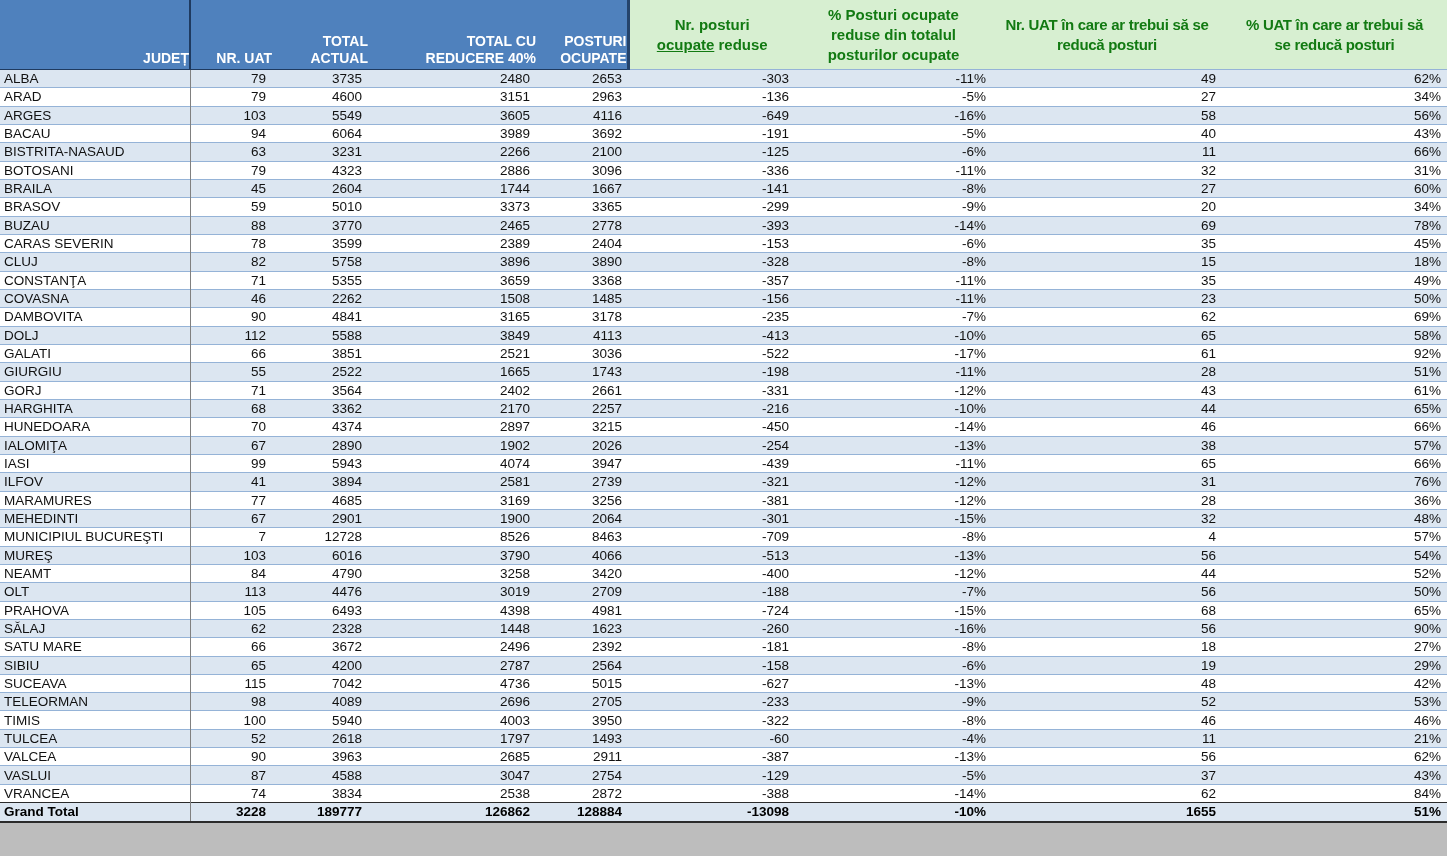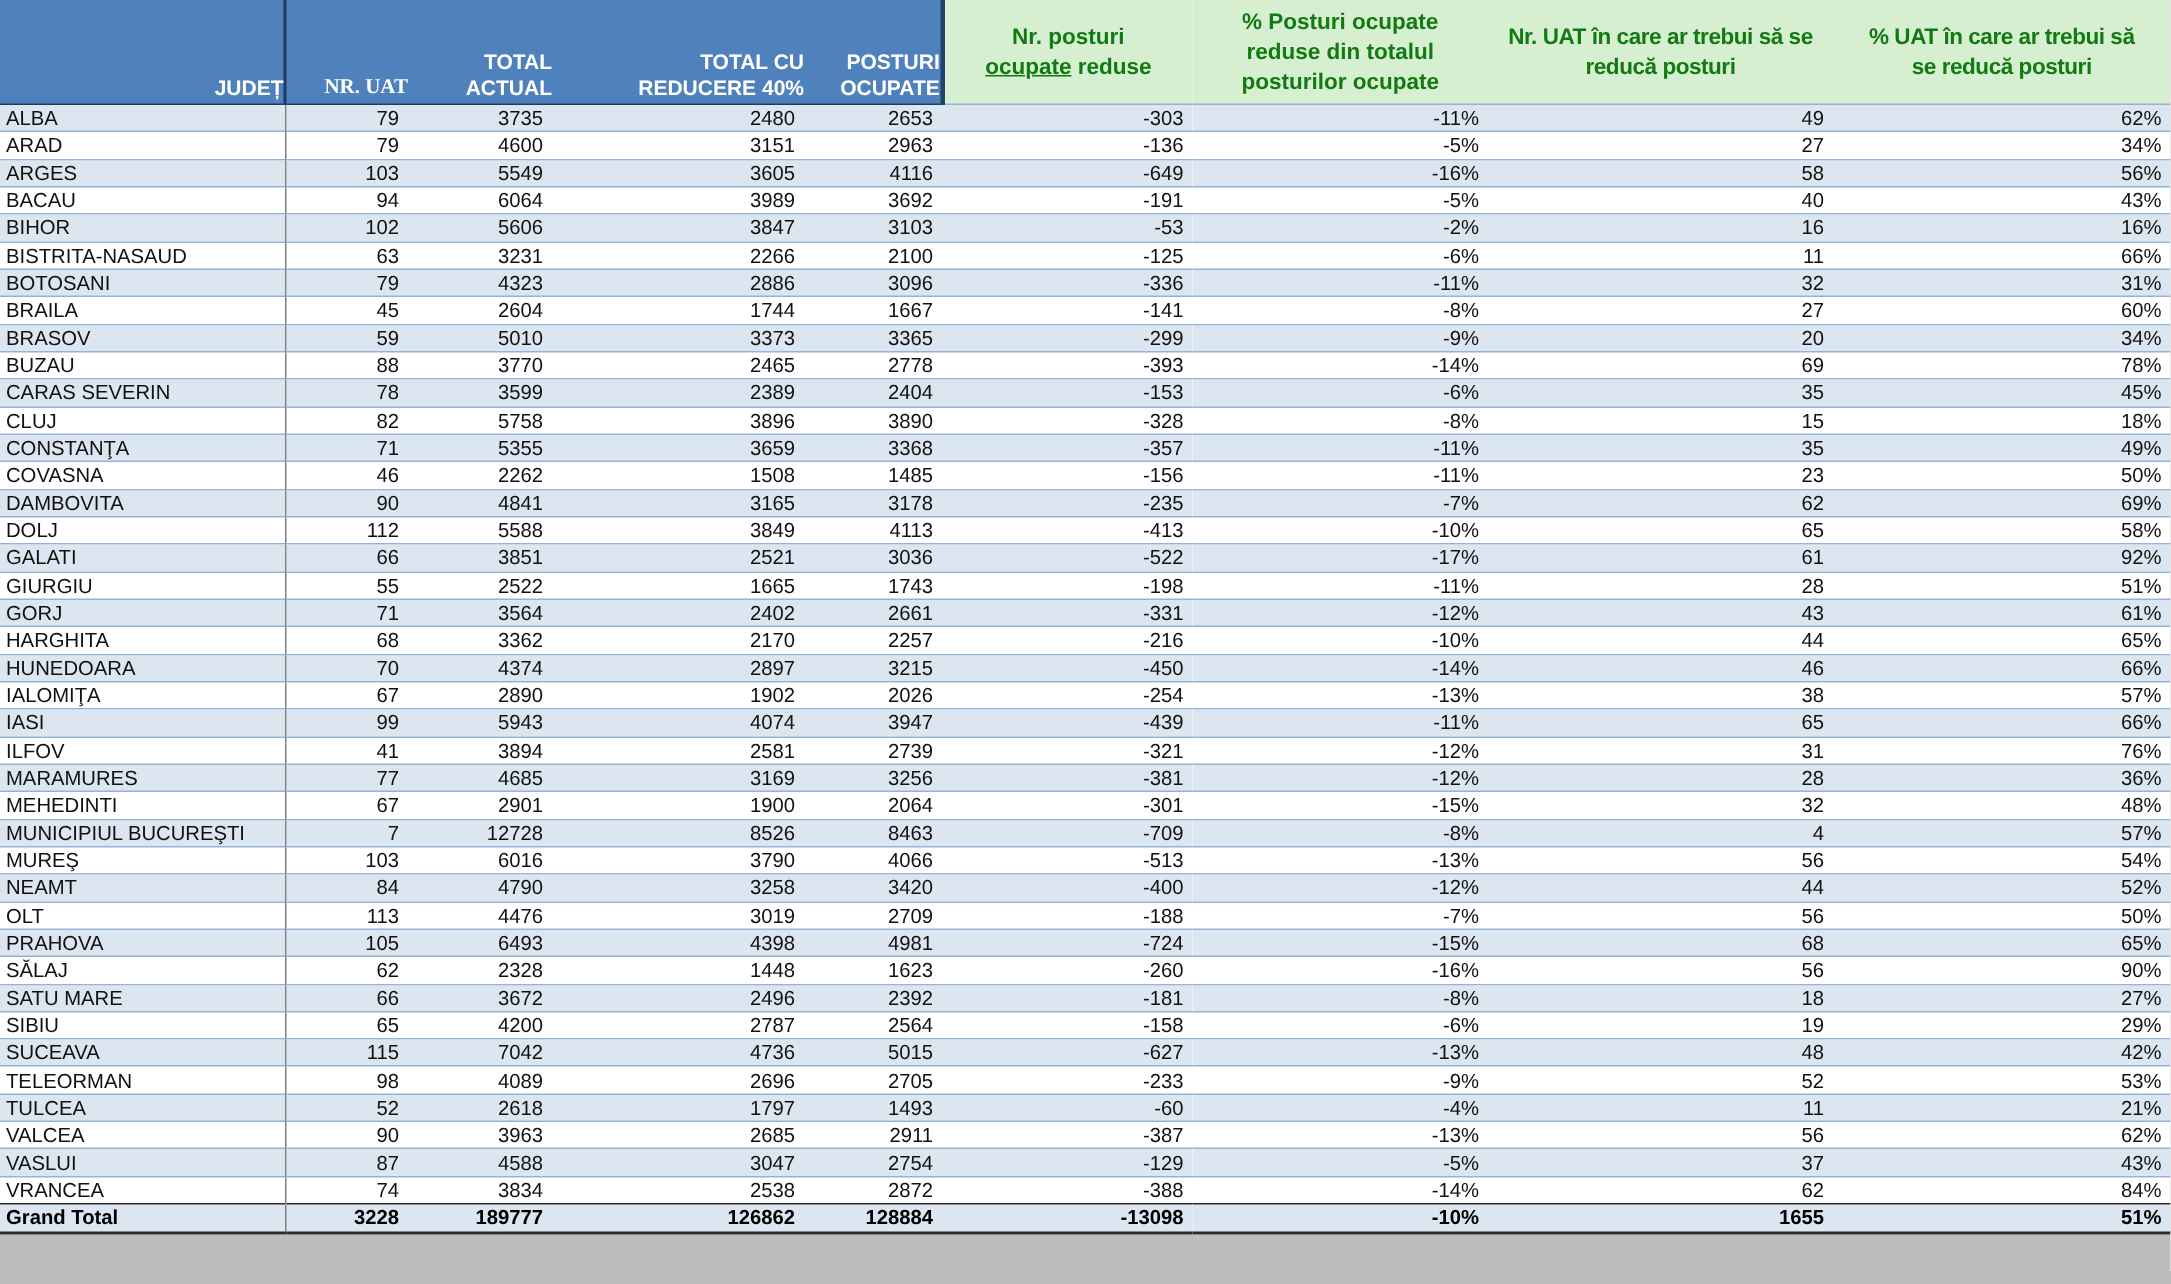--- a/index.html
+++ b/index.html
@@ -16,21 +16,21 @@
   col.w0{width:190px} col.w1{width:82px} col.w2{width:96px} col.w3{width:168px}
   col.w4{width:92px} col.w5{width:167px} col.w6{width:197px} col.w7{width:230px} col.w8{width:225px}
 
   thead th{
     height:67px;background:var(--blue);color:#fff;font-size:14px;font-weight:bold;
     vertical-align:bottom;text-align:right;padding:0 0 2px 0;line-height:17px;
     border-bottom:1px solid var(--darkb);
   }
   th.pre{white-space:pre-line;}
   th.c0{padding-left:5px;}
-  th.c1{padding-left:6px;border-left:2px solid var(--darkb);font-family:Liberation Serif, serif;}
+  th.c1{padding-left:6px;border-left:2px solid var(--darkb);}
   th.c2{padding-left:16px;}
   th.c3{padding-left:16px;}
   th.c4{padding-left:3px;}
   th.green{
     background:var(--greenbg);color:var(--greentx);vertical-align:middle;
     text-align:center;font-size:15px;line-height:20px;padding:0;
     border-bottom:1px solid var(--rowb);
   }
   th.c5{border-left:3px solid #24436B;}
   th.c7,th.c8{letter-spacing:-0.3px;}
@@ -129,31 +129,20 @@
         <td class="c1">94</td>
         <td class="c2">6064</td>
         <td class="c3">3989</td>
         <td class="c4">3692</td>
         <td class="c5">-191</td>
         <td class="c6">-5%</td>
         <td class="c7">40</td>
         <td class="c8">43%</td>
       </tr>
       <tr>
-        <td class="c0">BIHOR</td>
-        <td class="c1">102</td>
-        <td class="c2">5606</td>
-        <td class="c3">3847</td>
-        <td class="c4">3103</td>
-        <td class="c5">-53</td>
-        <td class="c6">-2%</td>
-        <td class="c7">16</td>
-        <td class="c8">16%</td>
-      </tr>
-      <tr>
         <td class="c0">BISTRITA-NASAUD</td>
         <td class="c1">63</td>
         <td class="c2">3231</td>
         <td class="c3">2266</td>
         <td class="c4">2100</td>
         <td class="c5">-125</td>
         <td class="c6">-6%</td>
         <td class="c7">11</td>
         <td class="c8">66%</td>
       </tr>
@@ -481,20 +470,31 @@
         <td class="c1">98</td>
         <td class="c2">4089</td>
         <td class="c3">2696</td>
         <td class="c4">2705</td>
         <td class="c5">-233</td>
         <td class="c6">-9%</td>
         <td class="c7">52</td>
         <td class="c8">53%</td>
       </tr>
       <tr>
+        <td class="c0">TIMIS</td>
+        <td class="c1">100</td>
+        <td class="c2">5940</td>
+        <td class="c3">4003</td>
+        <td class="c4">3950</td>
+        <td class="c5">-322</td>
+        <td class="c6">-8%</td>
+        <td class="c7">46</td>
+        <td class="c8">46%</td>
+      </tr>
+      <tr>
         <td class="c0">TULCEA</td>
         <td class="c1">52</td>
         <td class="c2">2618</td>
         <td class="c3">1797</td>
         <td class="c4">1493</td>
         <td class="c5">-60</td>
         <td class="c6">-4%</td>
         <td class="c7">11</td>
         <td class="c8">21%</td>
       </tr>

